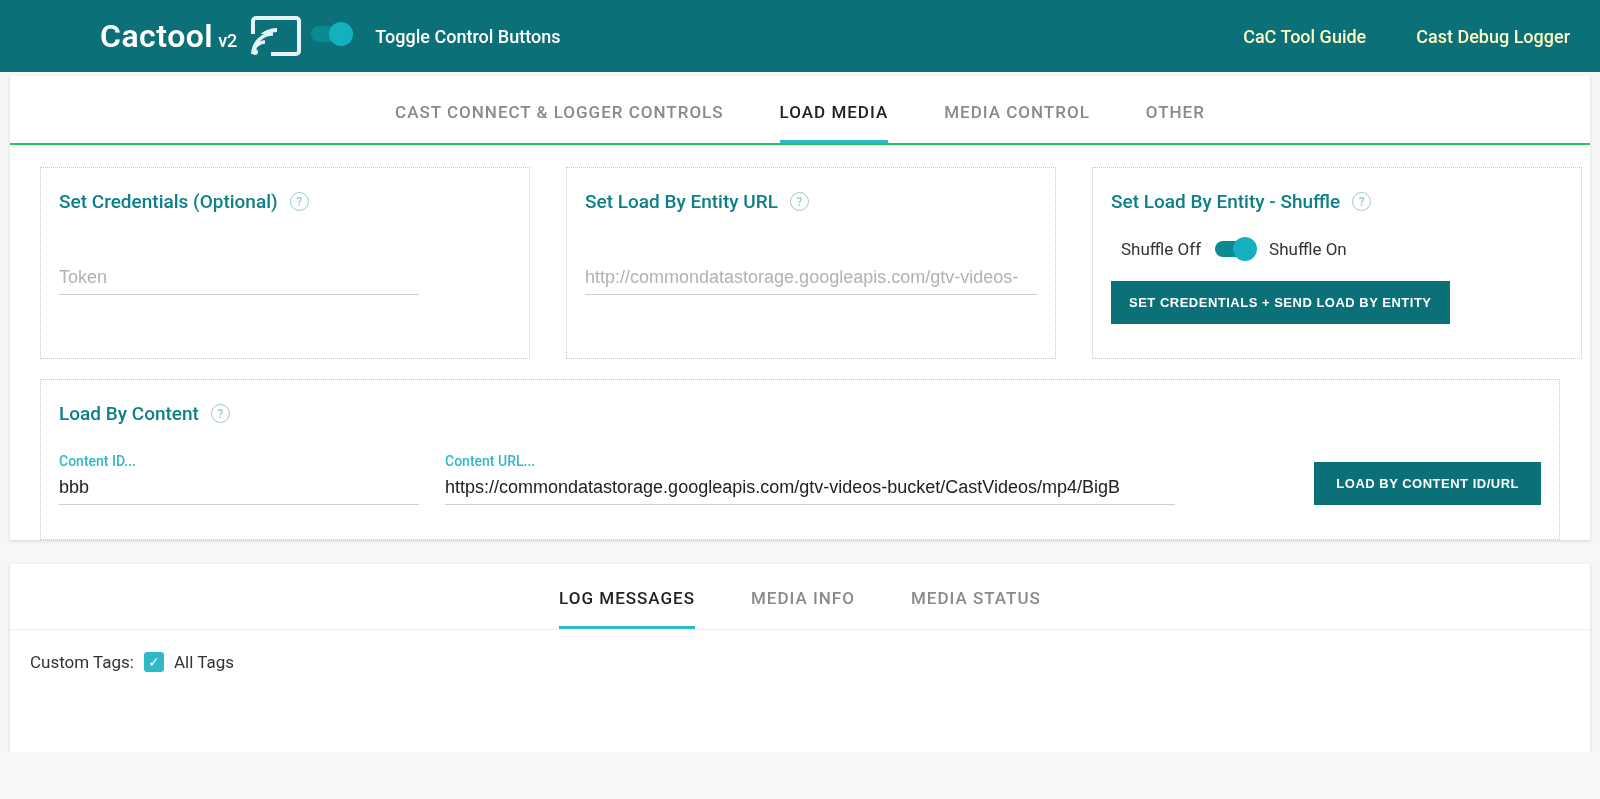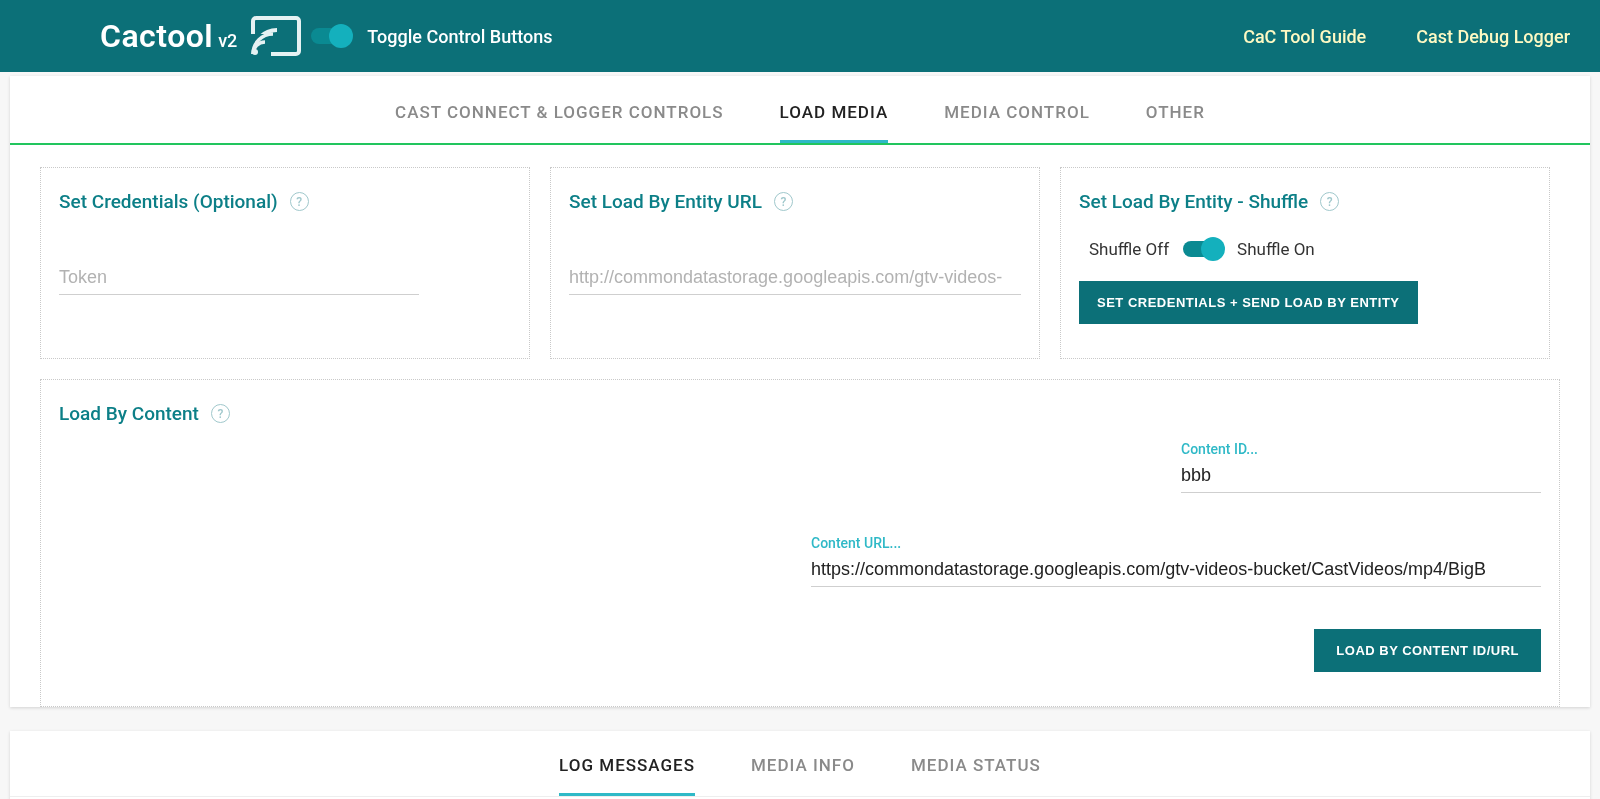--- a/index.html
+++ b/index.html
@@ -37,22 +37,22 @@
   }
   .session-block {
     margin-left: 22px;
     font-size: 15px;
     line-height: 22px;
     font-weight: 500;
     color: #ffffff;
   }
   .toggle-wrap {
     display: flex;
-    align-items: center;
-    gap: 16px;
+    align-items: flex-start;
+    gap: 24px;
     margin-left: 10px;
   }
   .switch {
     position: relative;
     width: 40px;
     height: 16px;
     background: #0a5a60;
     border-radius: 16px;
     cursor: pointer;
   }
@@ -97,21 +97,21 @@
     color: #8a8a8a;
     cursor: pointer;
     border-bottom: 3px solid transparent;
     font-weight: 500;
   }
   .tab.active { color: #222; border-bottom-color: #2fb9c7; }
 
   .cards-row {
     display: grid;
     grid-template-columns: 490px 490px 490px;
-    gap: 20px;
+    gap: 36px;
     padding: 22px 16px 0 30px;
   }
   .card {
     border: 1px dotted #c9c9c9;
     padding: 22px 18px 34px 18px;
     min-height: 185px;
   }
   .card-title {
     color: #0c7f87;
     font-size: 19px;
@@ -163,23 +163,22 @@
   }
 
   .wide-card {
     border: 1px dotted #c9c9c9;
     margin: 20px 30px 22px 30px;
     padding: 22px 18px 34px 18px;
   }
   .content-row {
     display: flex;
     align-items: flex-end;
-    gap: 42px;
-    margin-top: 16px;
-    flex-direction: column;
+    gap: 26px;
+    margin-top: 28px;
   }
   .field { display: flex; flex-direction: column; }
   .float-label {
     color: #2fb9c7;
     font-size: 14px;
     font-weight: 500;
     margin-bottom: 2px;
   }
   .field .uline-input { margin-top: 0; }
   .f-cid { width: 360px; }

